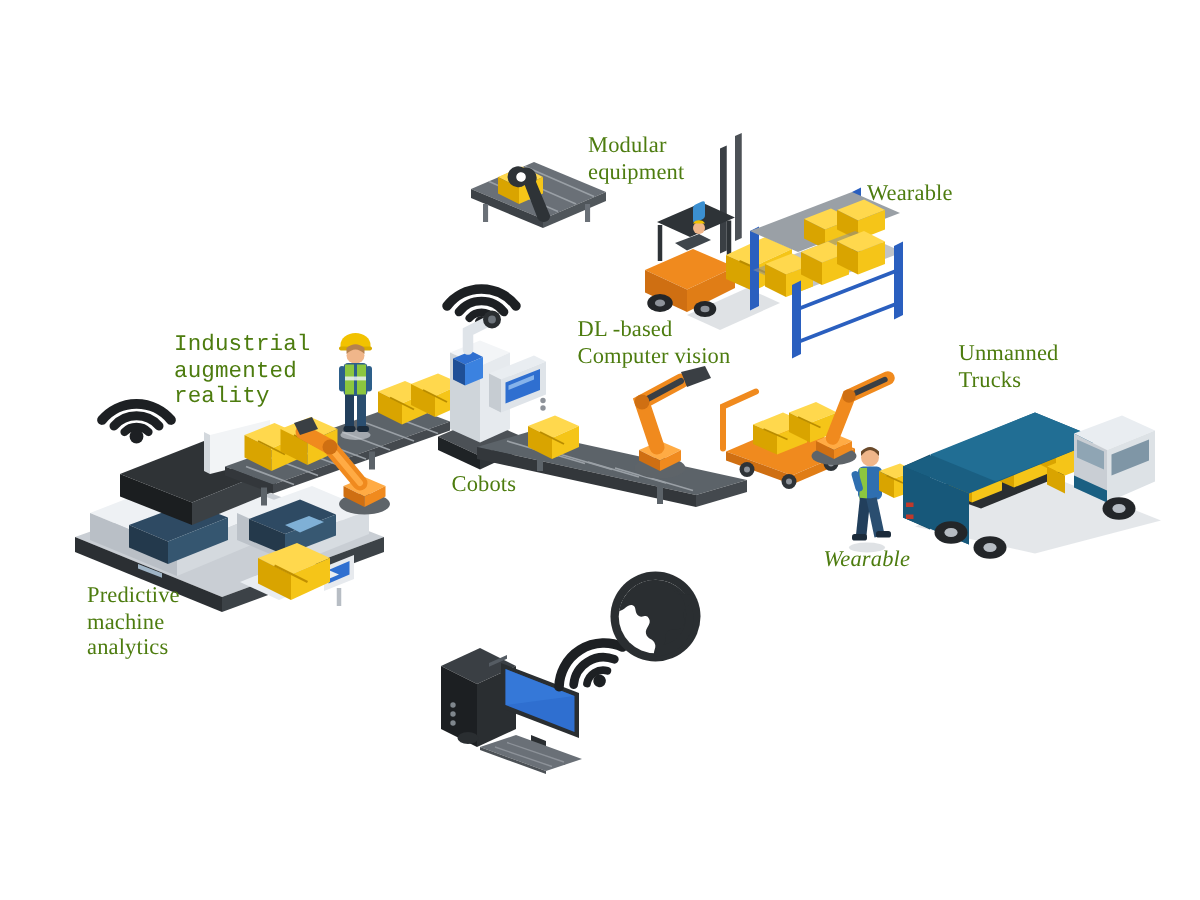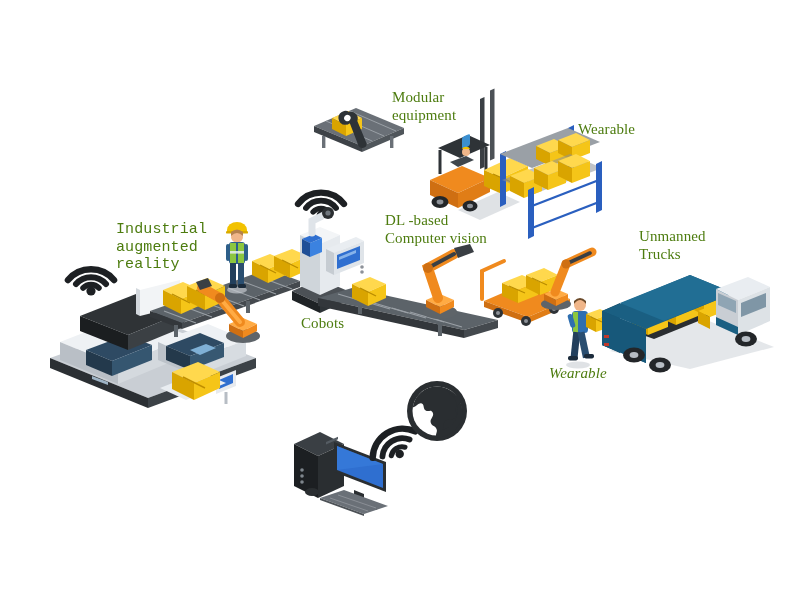--- a/index.html
+++ b/index.html
@@ -473,20 +473,23 @@
       <circle cx="33" cy="33" r="30" fill="#2a2e31"></circle>
       <circle cx="33" cy="33" r="24.5" fill="#ffffff"></circle>
       <path d="M33 8.5 a24.5 24.5 0 0 0 -24.3 21 c4 -1 6 -5 9 -4 c3 1 1 5 4 7 c3 2 5 -2 7 2 c2 4 -3 6 -2 10 c1 4 5 3 6 7 c1 3 -2 5 0 8 a24.5 24.5 0 0 0 0.3 -51 z" fill="#2a2e31"></path>
       <path d="M40 10 c5 2 4 7 8 8 c4 1 8 -2 9 3 c1 4 -4 5 -5 9 c-1 4 2 7 -1 10 c-3 3 -7 0 -10 3 c-3 3 0 7 -3 9 c4 -1 8 -3 11 -6 a24.5 24.5 0 0 0 -9 -36 z" fill="#2a2e31"></path>
     </svg>
   </div>
 
   <div class="lbl" style="left:116px;top:221px;font-family:Liberation Mono, monospace;">Industrial
 augmented
 reality</div>
+  <div class="lbl" style="left:58px;top:389px;">Predictive
+machine
+analytics</div>
   <div class="lbl" style="left:392px;top:89px;">Modular
 equipment</div>
   <div class="lbl" style="left:578px;top:121px;">Wearable</div>
   <div class="lbl" style="left:385px;top:212px;">DL -based
 Computer vision</div>
   <div class="lbl" style="left:301px;top:315px;">Cobots</div>
   <div class="lbl" style="left:639px;top:228px;">Unmanned
 Trucks</div>
   <div class="lbl" style="left:549px;top:365px;font-style:italic;">Wearable</div>
 

